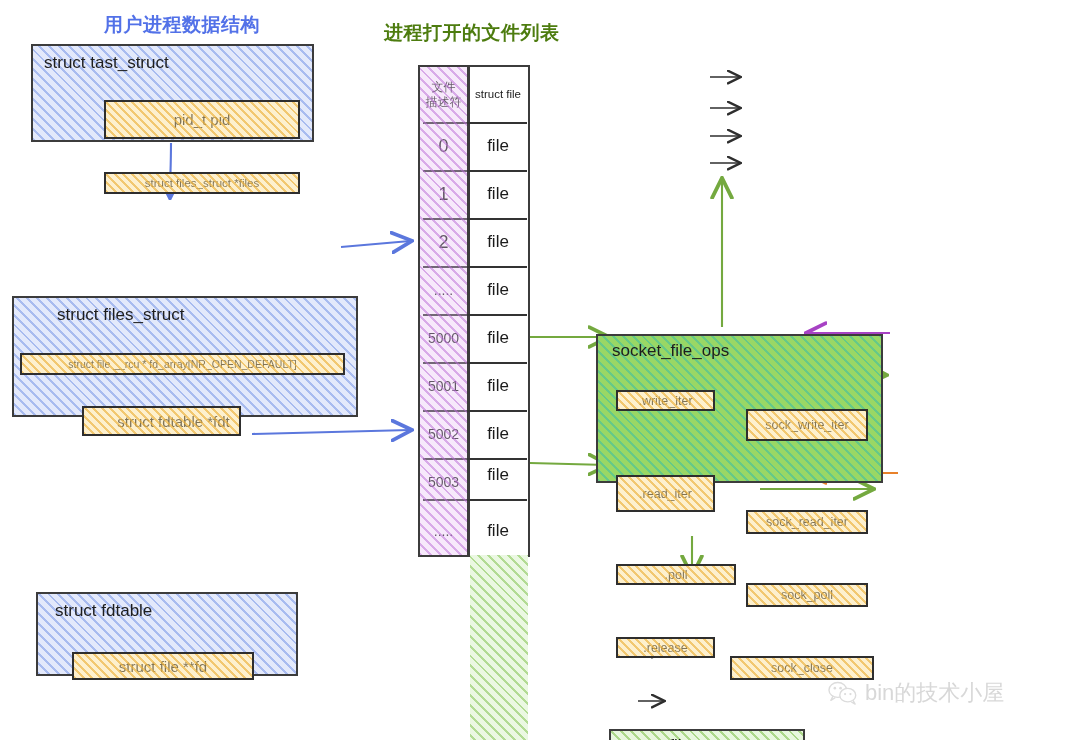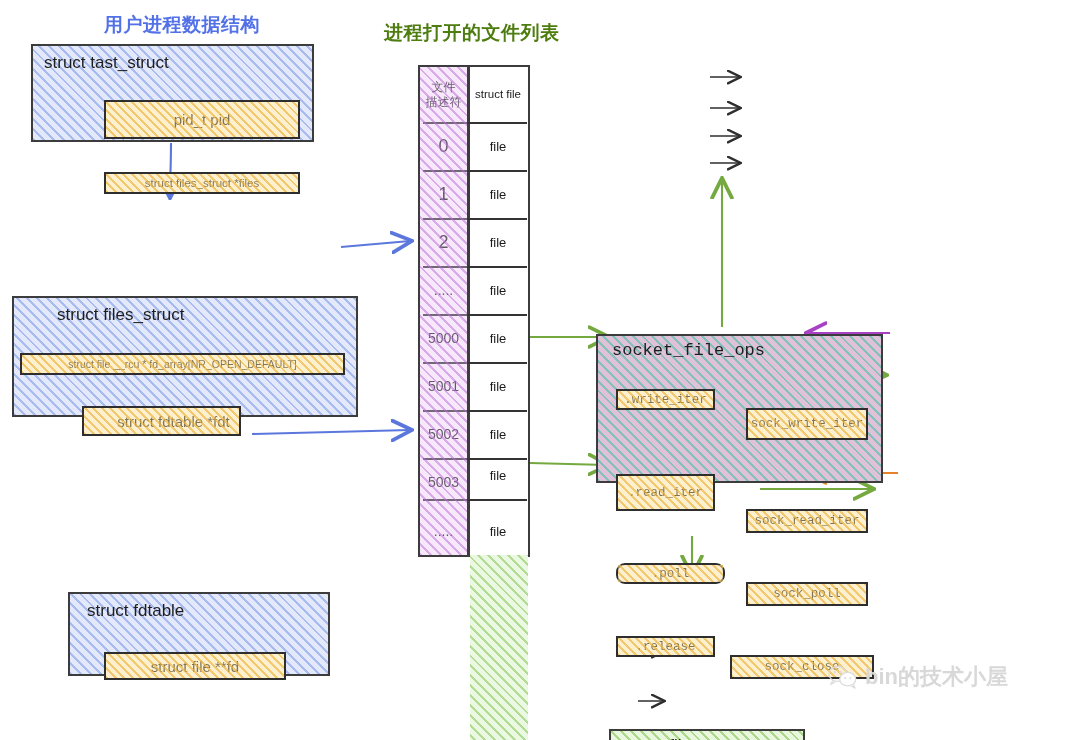--- a/index.html
+++ b/index.html
@@ -47,21 +47,21 @@
 
   .h-green{background:#fbfff8;border:2.5px solid #3c3c3c;}
   .h-green::before{
     background:
       repeating-linear-gradient(45deg,
         rgba(122,190,70,.55) 0px, rgba(122,190,70,.55) 2px,
         rgba(122,190,70,0) 2px, rgba(122,190,70,0) 7px),
       rgba(206,235,186,.42);
   }
 
-  .h-teal{background:#f9a8d4;border:2.5px solid #3c3c3c;font-family:Liberation Mono, monospace;}
+  .h-teal{background:#84cc16;border:2.5px solid #3c3c3c;}
   .h-teal::before{
     background:
       repeating-linear-gradient(45deg,
         rgba(60,190,165,.55) 0px, rgba(60,190,165,.55) 2px,
         rgba(60,190,165,0) 2px, rgba(60,190,165,0) 7px),
       rgba(186,232,221,.40);
   }
 
   .h-purple-cell{background:#fffbff;}
   .h-purple-cell::before{
@@ -91,21 +91,21 @@
   .field.tiny{font-size:10.5px;}
   .field.small{font-size:11.5px;}
   .field.mid{font-size:12.5px;}
 
   
   .fdtable{border:2.5px solid #3c3c3c;}
   .fd-col-sep{position:absolute;top:0;bottom:0;width:2.5px;background:#3c3c3c;}
   .fd-rowline{position:absolute;height:2px;background:#333;}
   .fd-cell{
     position:absolute;display:flex;align-items:center;justify-content:center;
-    font-size:13px;color:#1b1b1b;white-space:nowrap;
+    font-size:17px;color:#1b1b1b;white-space:nowrap;
   }
   .fd-cell.hdr{font-size:11.5px;line-height:1.25;flex-direction:column;}
   .fd-cell.hdr.cn{font-size:12px;}
   .fd-cell.num{font-size:14px;}
   .fd-cell.num.big{font-size:18px;}
 
   
   .watermark{
     display:flex;align-items:center;gap:7px;
     color:#d8d8d8;font-size:22px;white-space:nowrap;
@@ -177,21 +177,21 @@
     <div class="abs hatch h-yellow field" style="left:71px;top:34px;width:196px;height:39px;">pid_t  pid</div>
     <div class="abs hatch h-yellow field small" style="left:71px;top:67px;width:196px;height:22px;">struct  files_struct *files</div>
   </div>
 
   <div class="abs hatch h-blue" style="left:12px;top:198px;width:346px;height:121px;z-index:3;">
     <div class="abs box-title" style="left:43px;top:7px;">struct files_struct</div>
     <div class="abs hatch h-yellow field tiny" style="left:6px;top:35px;width:325px;height:22px;">struct file __rcu * fd_array[NR_OPEN_DEFAULT]</div>
     <div class="abs hatch h-yellow field" style="left:68px;top:66px;width:159px;height:30px;padding-left:24px;">struct fdtable *fdt</div>
   </div>
 
-  <div class="abs hatch h-blue" style="left:36px;top:373px;width:262px;height:84px;z-index:3;margin-left:32px;">
+  <div class="abs hatch h-blue" style="left:36px;top:373px;width:262px;height:84px;z-index:3;">
     <div class="abs box-title" style="left:17px;top:7px;">struct fdtable</div>
     <div class="abs hatch h-yellow field" style="left:34px;top:38px;width:182px;height:28px;text-align:right;">struct file **fd</div>
   </div>
 
   <div class="abs fdtable" style="left:418px;top:65px;width:112px;height:492px;z-index:3;">
 
     <div class="abs hatch h-purple-cell" style="left:0;top:0;width:47px;height:100%;"></div>
     <div class="abs hatch h-green-cell" style="left:49.5px;top:0;width:58px;height:100%;"></div>
     <div class="fd-col-sep" style="left:47px;"></div>
 
@@ -242,33 +242,33 @@
 
   <div class="abs hatch h-teal" style="left:596px;top:31px;width:287px;height:149px;z-index:3;">
     <div class="abs box-title" style="left:14px;top:5px;">socket_file_ops</div>
 
     <div class="abs hatch h-yellow field mid" style="left:18px;top:34px;width:99px;height:21px;">.write_iter</div>
     <div class="abs hatch h-yellow field mid" style="left:148px;top:32px;width:122px;height:32px;">sock_write_iter</div>
 
     <div class="abs hatch h-yellow field mid" style="left:18px;top:66px;width:99px;height:37px;">.read_iter</div>
     <div class="abs hatch h-yellow field mid" style="left:148px;top:64px;width:122px;height:24px;">sock_read_iter</div>
 
-    <div class="abs hatch h-yellow field mid" style="left:18px;top:94px;width:109px;height:21px;border-radius:9px;">.poll</div>
+    <div class="abs hatch h-yellow field mid" style="left:18px;top:94px;width:120px;height:21px;">.poll</div>
     <div class="abs hatch h-yellow field mid" style="left:148px;top:92px;width:122px;height:24px;">sock_poll</div>
 
     <div class="abs hatch h-yellow field mid" style="left:18px;top:122px;width:99px;height:21px;">.release</div>
     <div class="abs hatch h-yellow field mid" style="left:132px;top:120px;width:144px;height:24px;">sock_close</div>
   </div>
 
   <div class="abs hatch h-green" style="left:609px;top:277px;width:196px;height:114px;z-index:3;">
     <div class="abs box-title" style="left:12px;top:5px;">struct file</div>
 
   </div>
 
-  <div class="abs watermark" style="left:828px;top:662px;z-index:6;font-weight:bold;">
+  <div class="abs watermark" style="left:828px;top:678px;z-index:6;">
     <span style="display:inline-block;width:30px;height:26px;">
       <svg viewBox="0 0 34 30" width="30" height="26">
         <ellipse cx="11" cy="11.5" rx="10.2" ry="8.6" fill="none" stroke="#dcdcdc" stroke-width="1.6"></ellipse>
         <path d="M5.5,18.5 L3,23.5 L8,20.5" fill="none" stroke="#dcdcdc" stroke-width="1.6" stroke-linejoin="round"></path>
         <circle cx="7.6" cy="9.4" r="1.5" fill="#dcdcdc"></circle>
         <circle cx="14.2" cy="9.4" r="1.5" fill="#dcdcdc"></circle>
         <ellipse cx="22.5" cy="17.5" rx="9.2" ry="7.8" fill="#ffffff" stroke="#dcdcdc" stroke-width="1.6"></ellipse>
         <path d="M28.5,23.6 L31,27.8 L26.6,25.4" fill="#ffffff" stroke="#dcdcdc" stroke-width="1.6" stroke-linejoin="round"></path>
         <circle cx="19.4" cy="16.2" r="1.3" fill="#dcdcdc"></circle>
         <circle cx="25.6" cy="16.2" r="1.3" fill="#dcdcdc"></circle>

